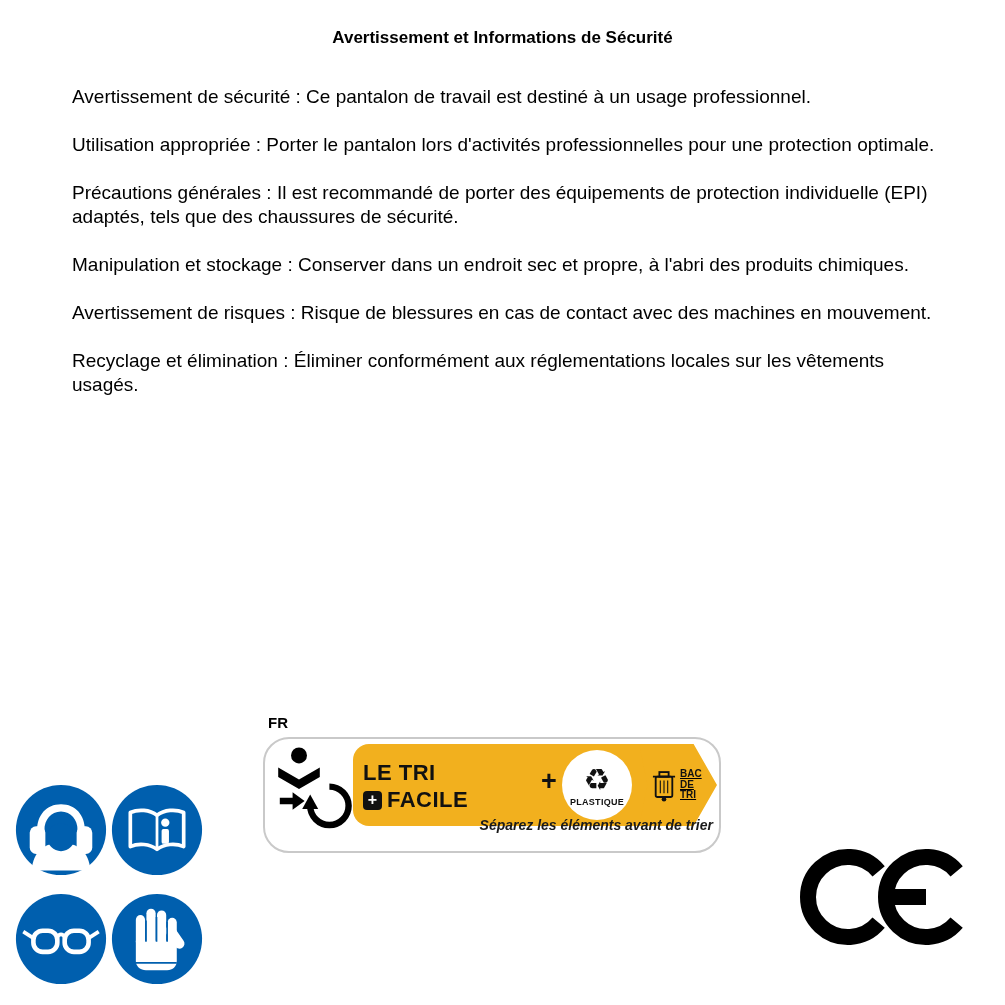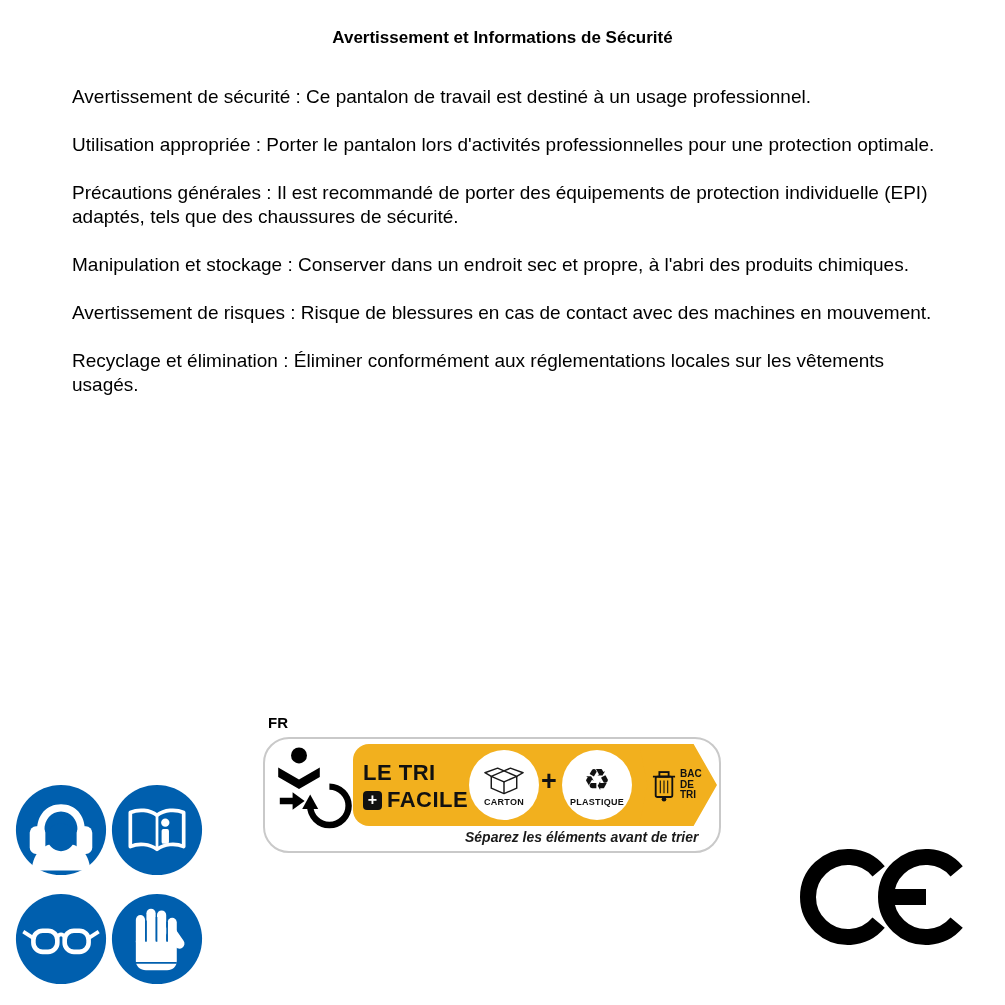--- a/index.html
+++ b/index.html
@@ -56,25 +56,25 @@
   .bubble-carton{left:116px;}
   .bubble-plastique{left:209px;}
   .bubble .label{font-size:9px;font-weight:bold;letter-spacing:.3px;color:#111;}
   .mid-plus{
     position:absolute;left:188px;top:24px;font-size:27px;font-weight:bold;color:#111;line-height:1;
   }
   .recycle-glyph{font-size:30px;line-height:32px;color:#111;font-family:"DejaVu Sans", sans-serif;}
   .chevron{
     position:absolute;left:374px;top:5px;width:78px;height:82px;background:var(--tri-yellow);
     clip-path:polygon(0% 0%, 70% 0%, 100% 50%, 70% 100%, 0% 100%, 11% 50%);
-    display:flex;align-items:center;padding-left:13px;gap:4px;box-sizing:border-box;
+    display:flex;align-items:center;padding-left:13px;gap:4px;box-sizing:border-box;text-decoration:underline;
   }
   .bac-text{display:flex;flex-direction:column;font-size:10px;font-weight:800;line-height:10.5px;color:#111;}
   .tri-note{
-    position:absolute;left:200px;right:6px;top:90px;text-align:left;
+    position:absolute;left:200px;right:6px;top:78px;text-align:right;
     font-size:14px;font-weight:bold;font-style:italic;color:#1a1a1a;
   }
 
   
   .company{
     position:absolute;left:253px;top:872px;width:480px;text-align:center;
     font-size:16px;font-weight:bold;line-height:20.5px;
   }
   .company div{white-space:nowrap;}
 
@@ -153,32 +153,20 @@
 
     <div class="yellow-band">
       <div class="tri-text">
         <div class="tri-line1">LE TRI</div>
         <div class="tri-line2">
           <span class="plus-box">+</span>
           <span class="tri-facile">FACILE</span>
         </div>
       </div>
 
-      <div class="bubble bubble-carton">
-        <svg width="40" height="32" viewBox="0 0 44 34">
-          <g fill="none" stroke="#1a1a1a" stroke-width="1.6" stroke-linejoin="round">
-            <path d="M 8 13 L 22 7 L 36 13 L 22 19 Z"></path>
-            <path d="M 8 13 L 8 26 L 22 32 L 36 26 L 36 13"></path>
-            <path d="M 22 19 L 22 32"></path>
-            <path d="M 8 13 L 1 9 L 15 4 L 22 7"></path>
-            <path d="M 36 13 L 43 9 L 29 4 L 22 7"></path>
-          </g>
-        </svg>
-        <span class="label">CARTON</span>
-      </div>
 
       <div class="mid-plus">+</div>
 
       <div class="bubble bubble-plastique">
         <span class="recycle-glyph">♻</span>
         <span class="label">PLASTIQUE</span>
       </div>
     </div>
 
     <div class="chevron">

